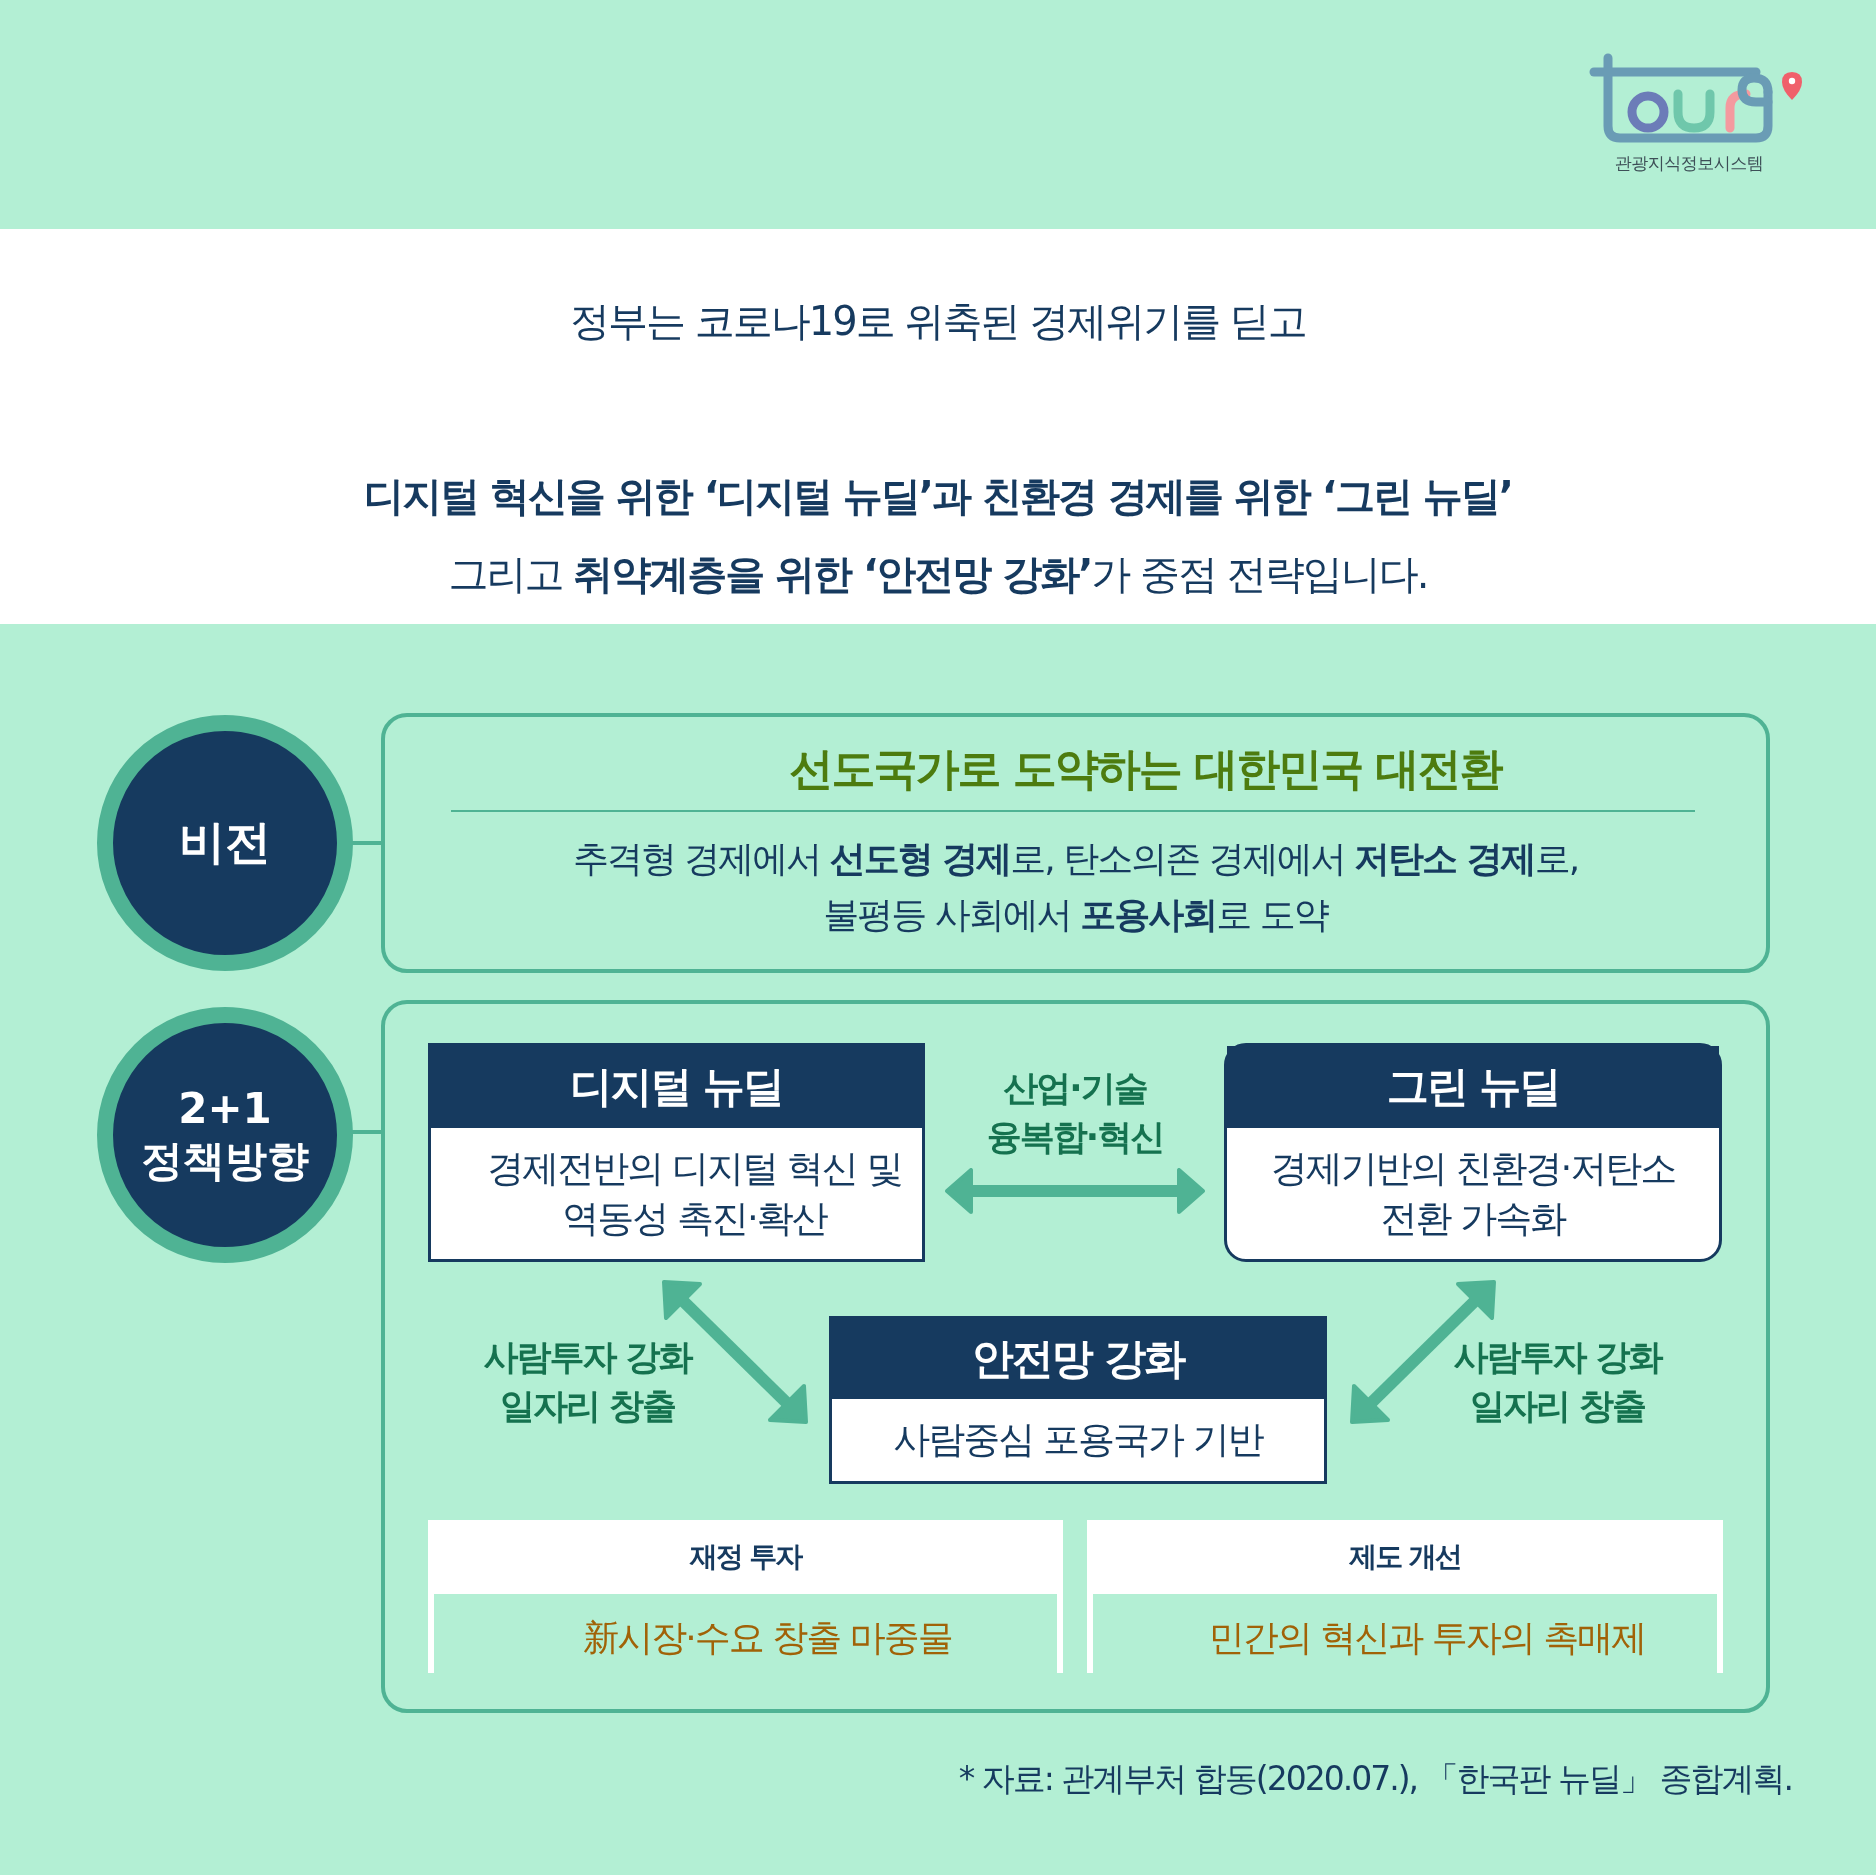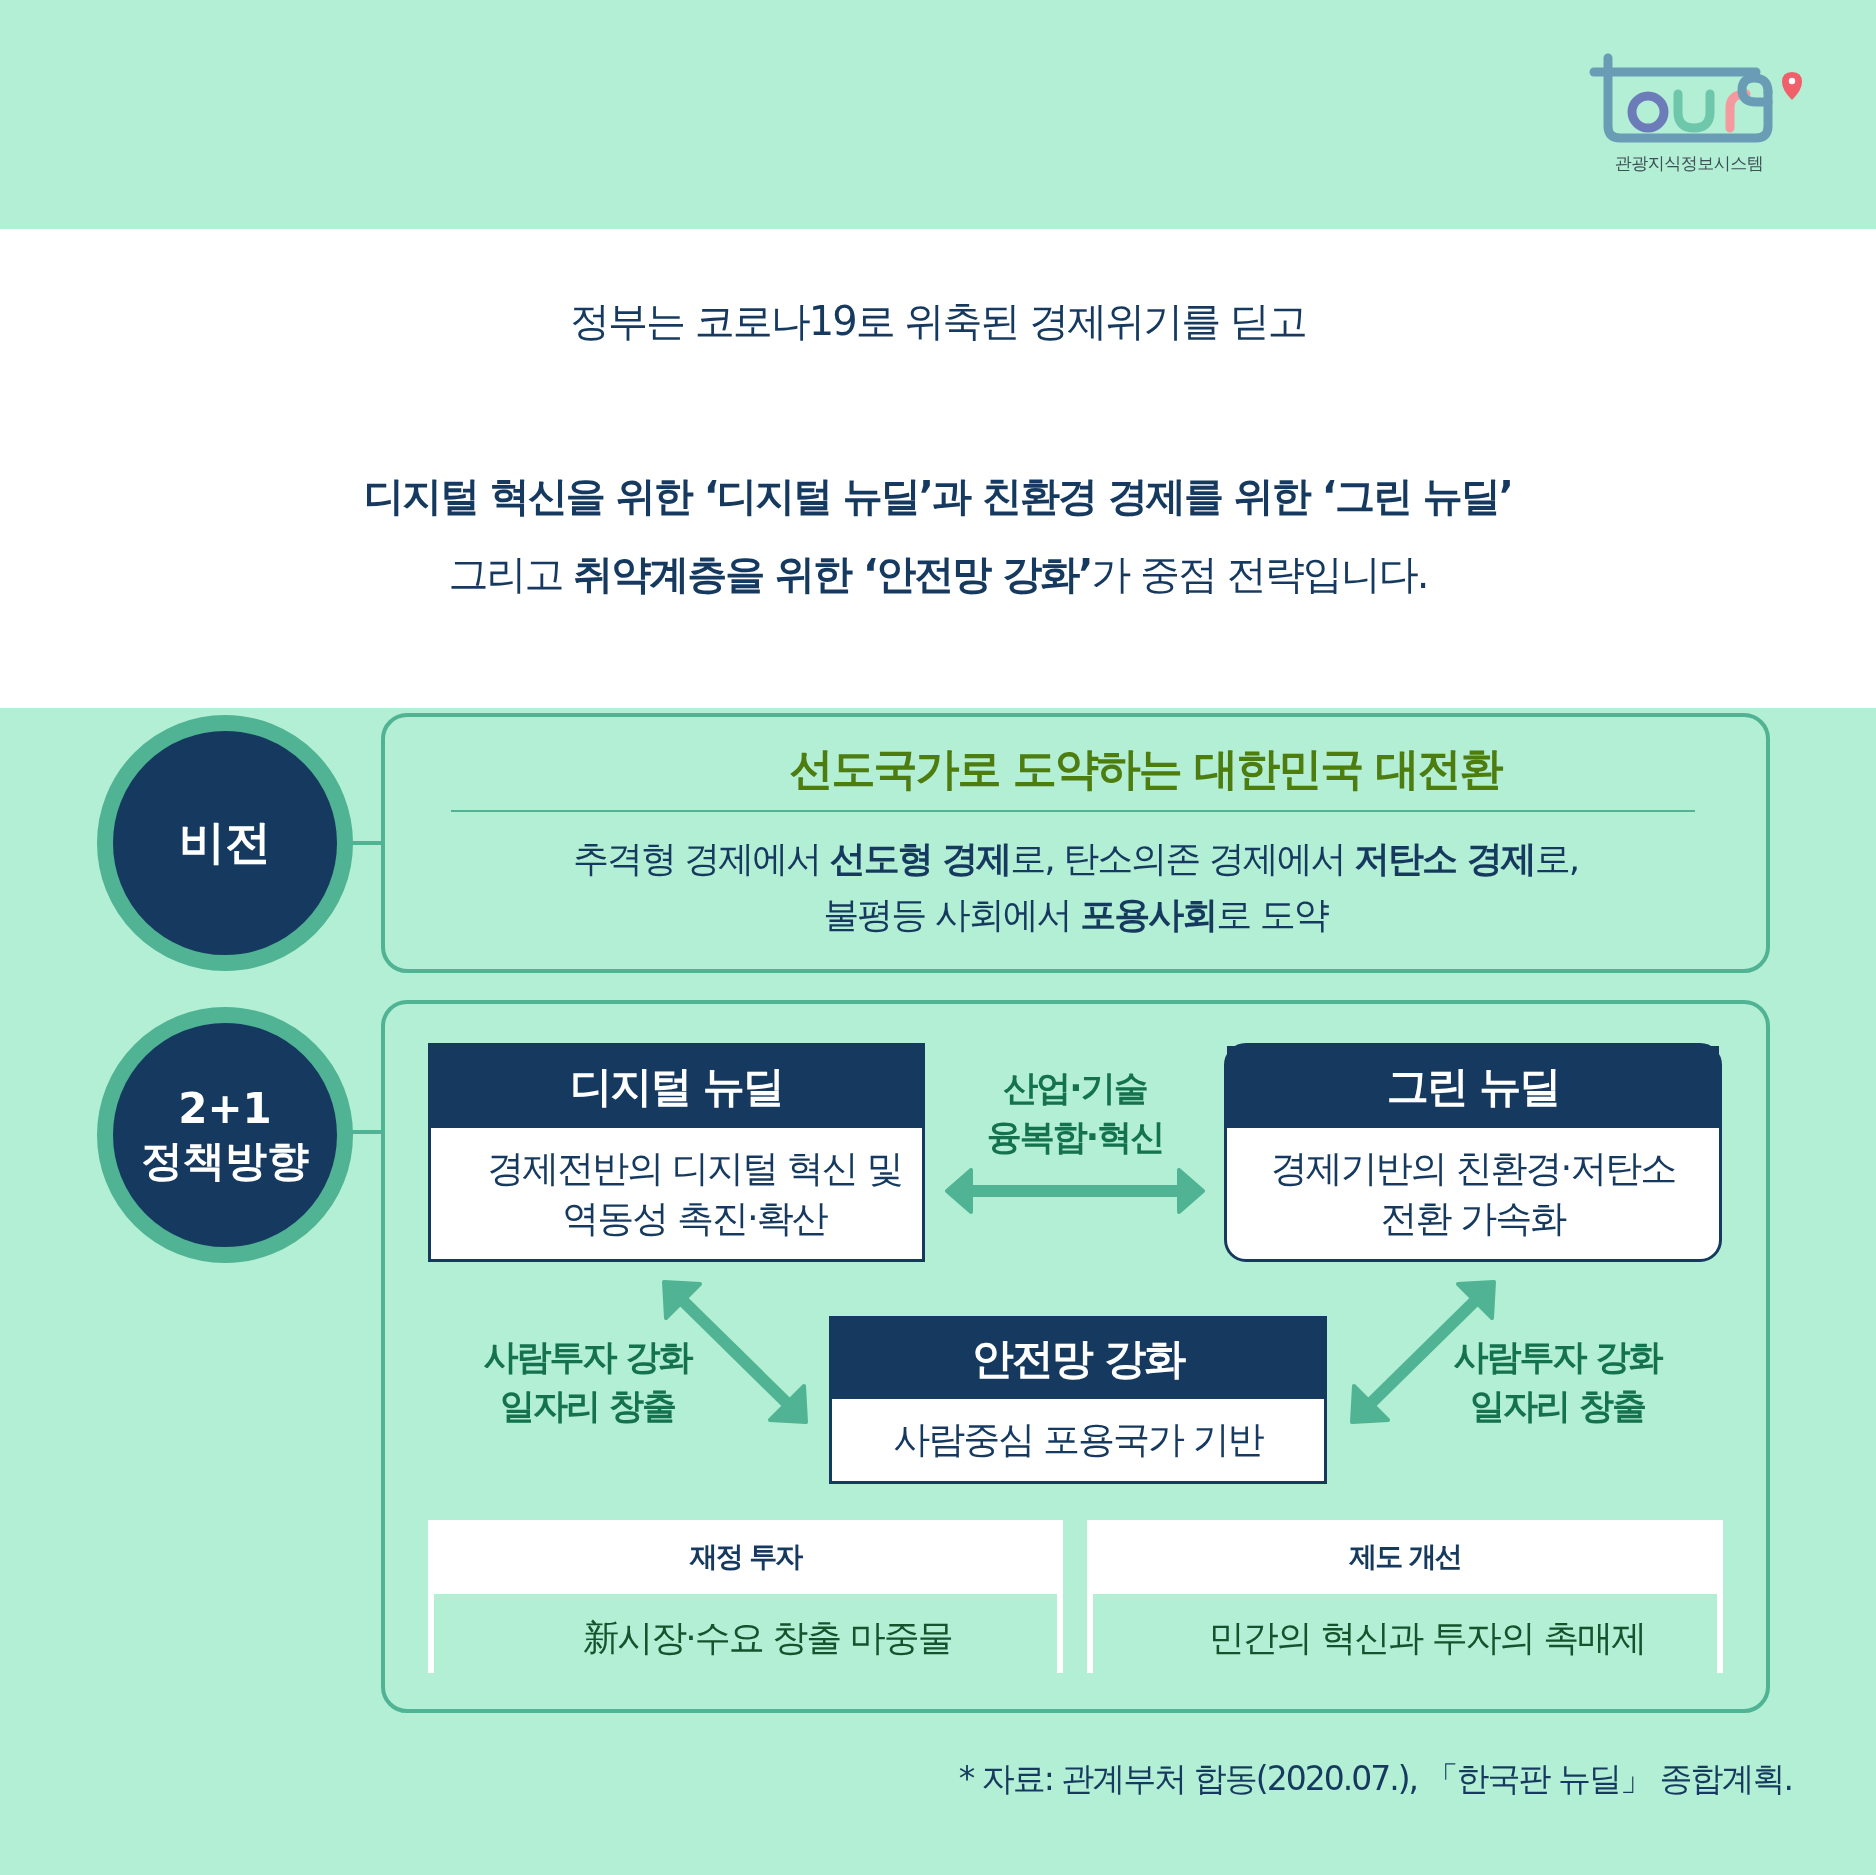--- a/index.html
+++ b/index.html
@@ -15,21 +15,21 @@
   
   .top-band { left: 0; top: 0; width: 1876px; height: 229px; background: #b3efd4; }
   .logo { left: 1586px; top: 52px; width: 220px; height: 128px; }
   .logo-sub {
     left: 1586px; top: 152px; width: 206px; text-align: center;
     font-size: 17px; color: #3d4f57; letter-spacing: -0.5px;
   }
 
   
   .intro {
-    left: 0; top: 229px; width: 1876px; height: 479px; background: #ffffff;
+    left: 0; top: 229px; width: 1876px; height: 395px; background: #ffffff;
     text-align: center;
   }
   .intro .line {
     position: absolute; left: 0; width: 100%;
     font-size: 40px; letter-spacing: -2px; color: #163a5f; white-space: nowrap;
   }
   .intro .b { font-weight: bold; }
 
   
   .circle {
@@ -73,21 +73,21 @@
   }
 
   .wbox { background: #ffffff; padding: 0 6px 6px 6px; }
   .wbox .hd {
     height: 74px; display: flex; align-items: center; justify-content: center;
     font-size: 28px; font-weight: bold; letter-spacing: -2px; color: #163a5f;
   }
   .wbox .bd {
     background: #b3efd4; height: 88px;
     display: flex; align-items: center; justify-content: center;
-    font-size: 36px; letter-spacing: -2px; color: #14532d; padding-left: 44px;
+    font-size: 36px; letter-spacing: -2px; color: #a16207; padding-left: 44px;
   }
 
   .footer {
     right: 84px; top: 1757px; font-size: 33px; letter-spacing: -2px; color: #163a5f; white-space: nowrap;
   }
 </style>
 </head>
 <body>
 
 <div class="abs top-band"></div>

